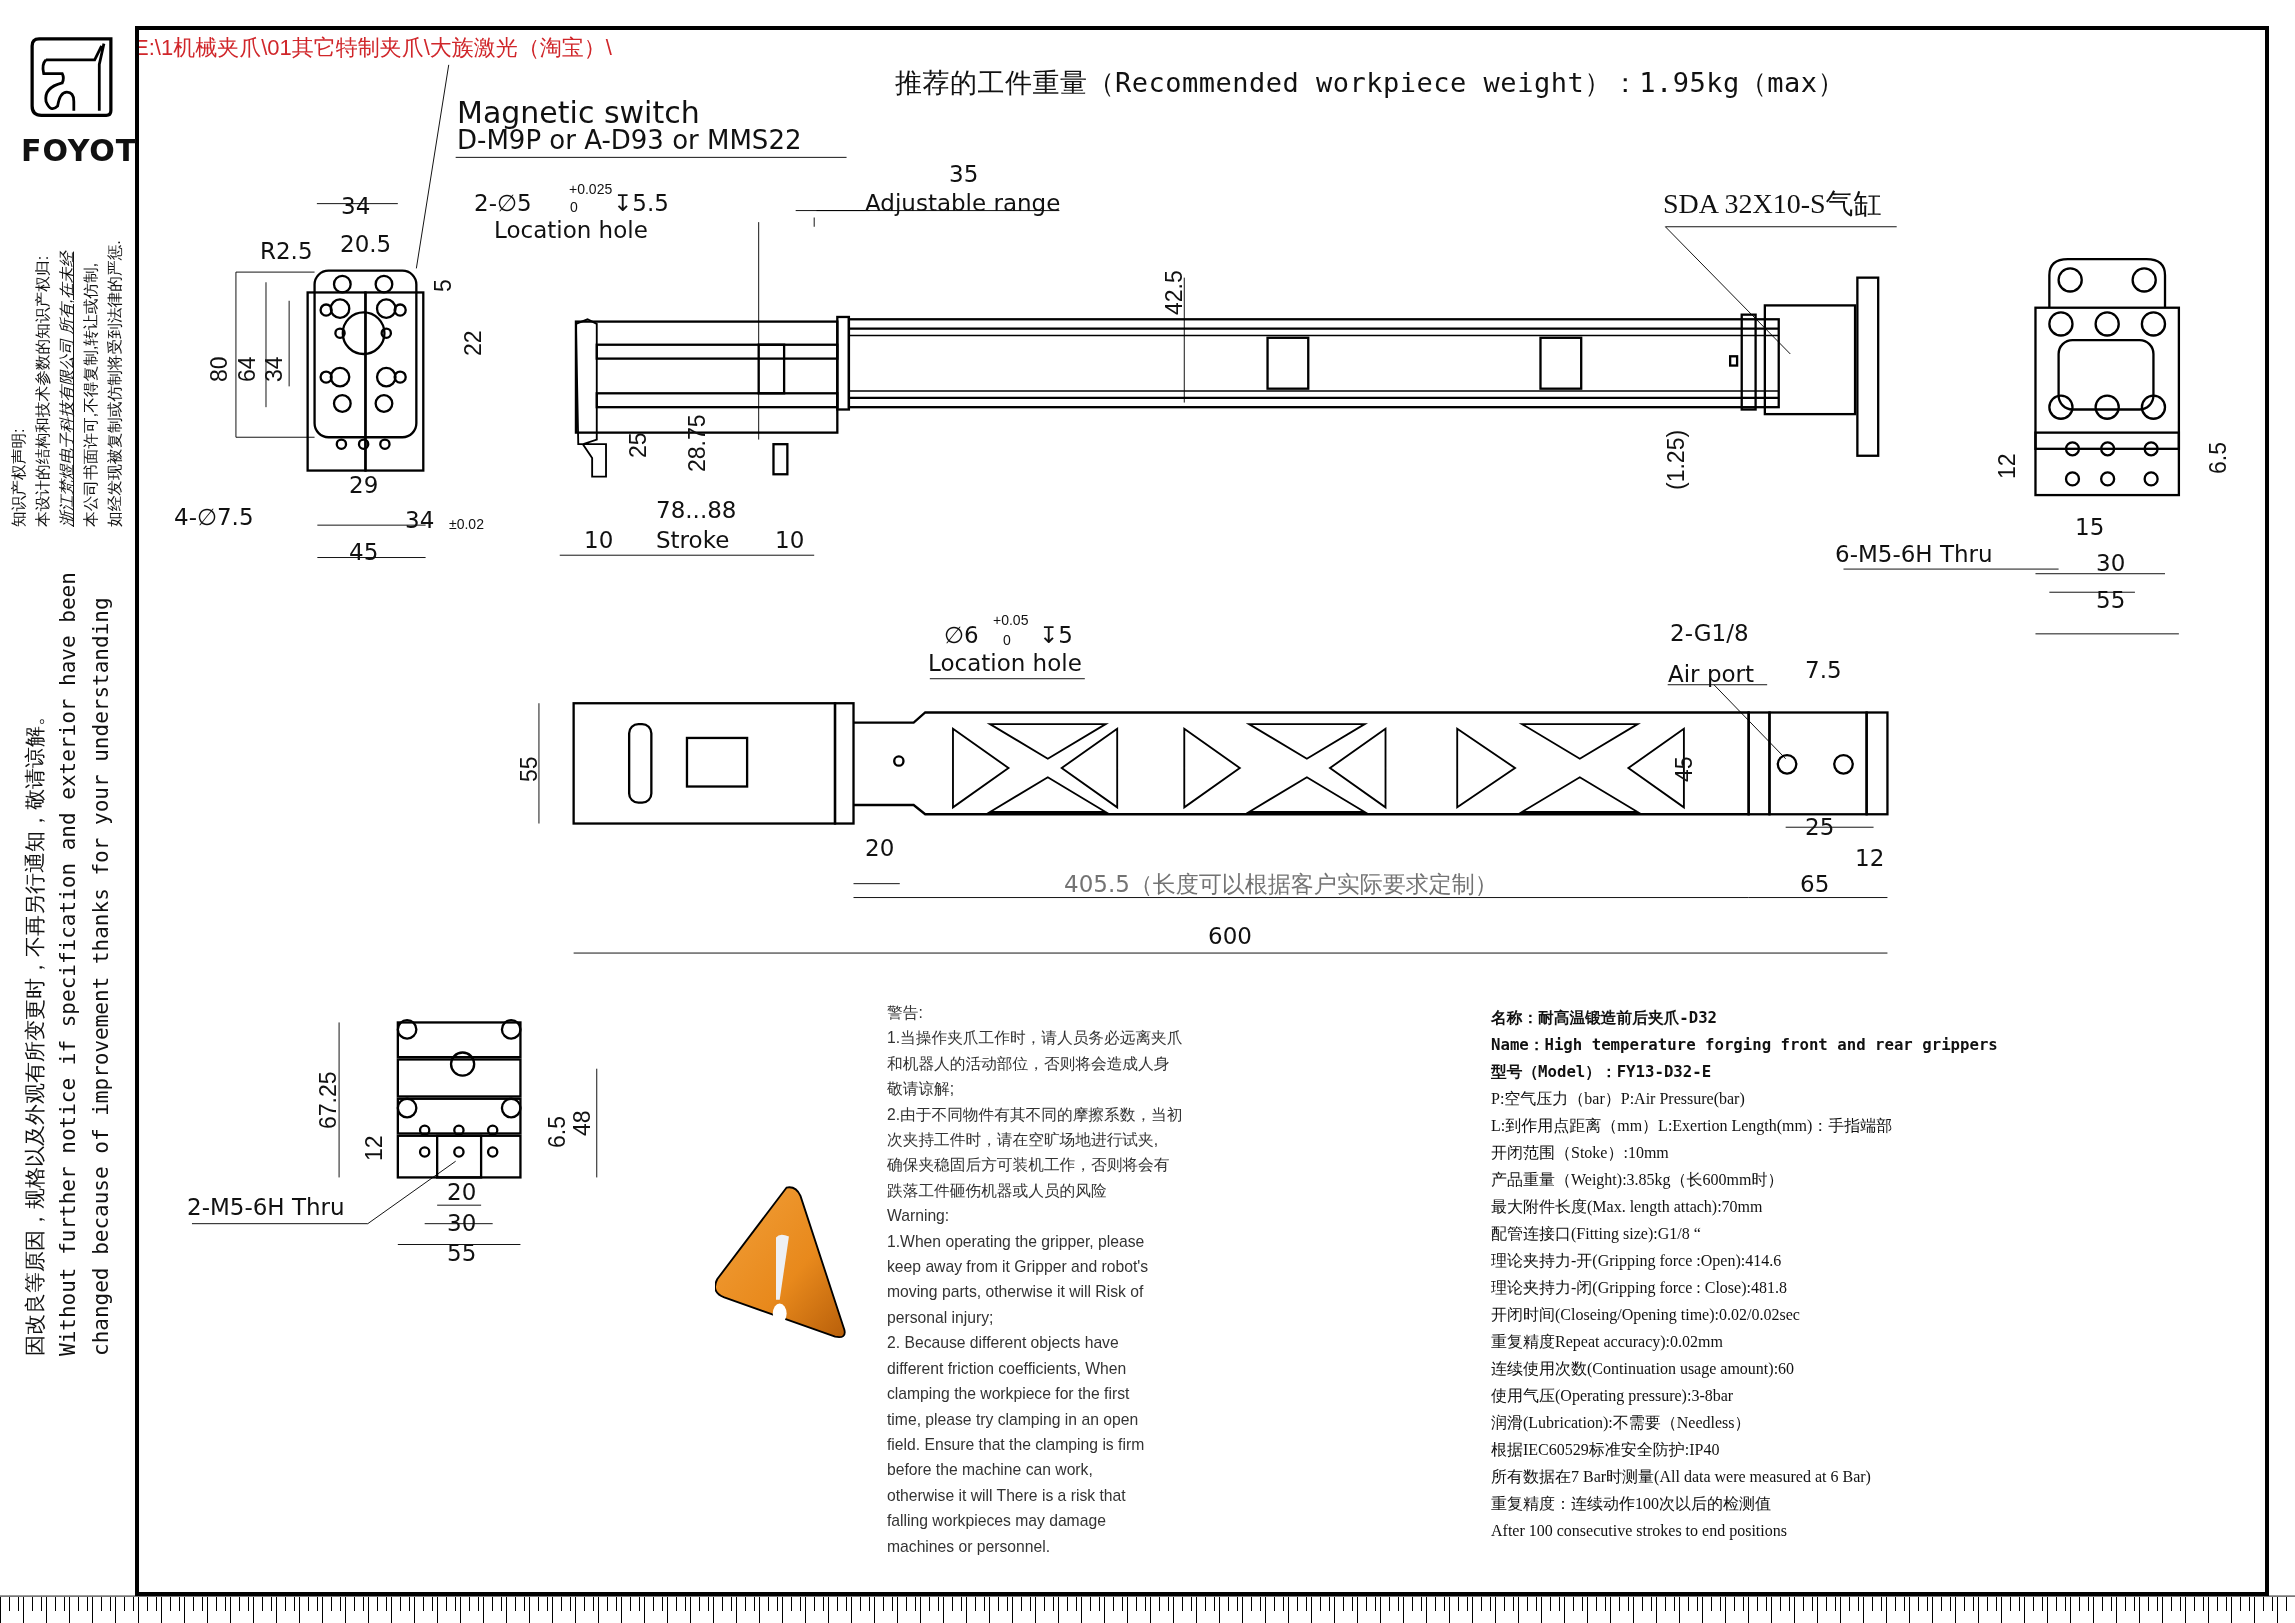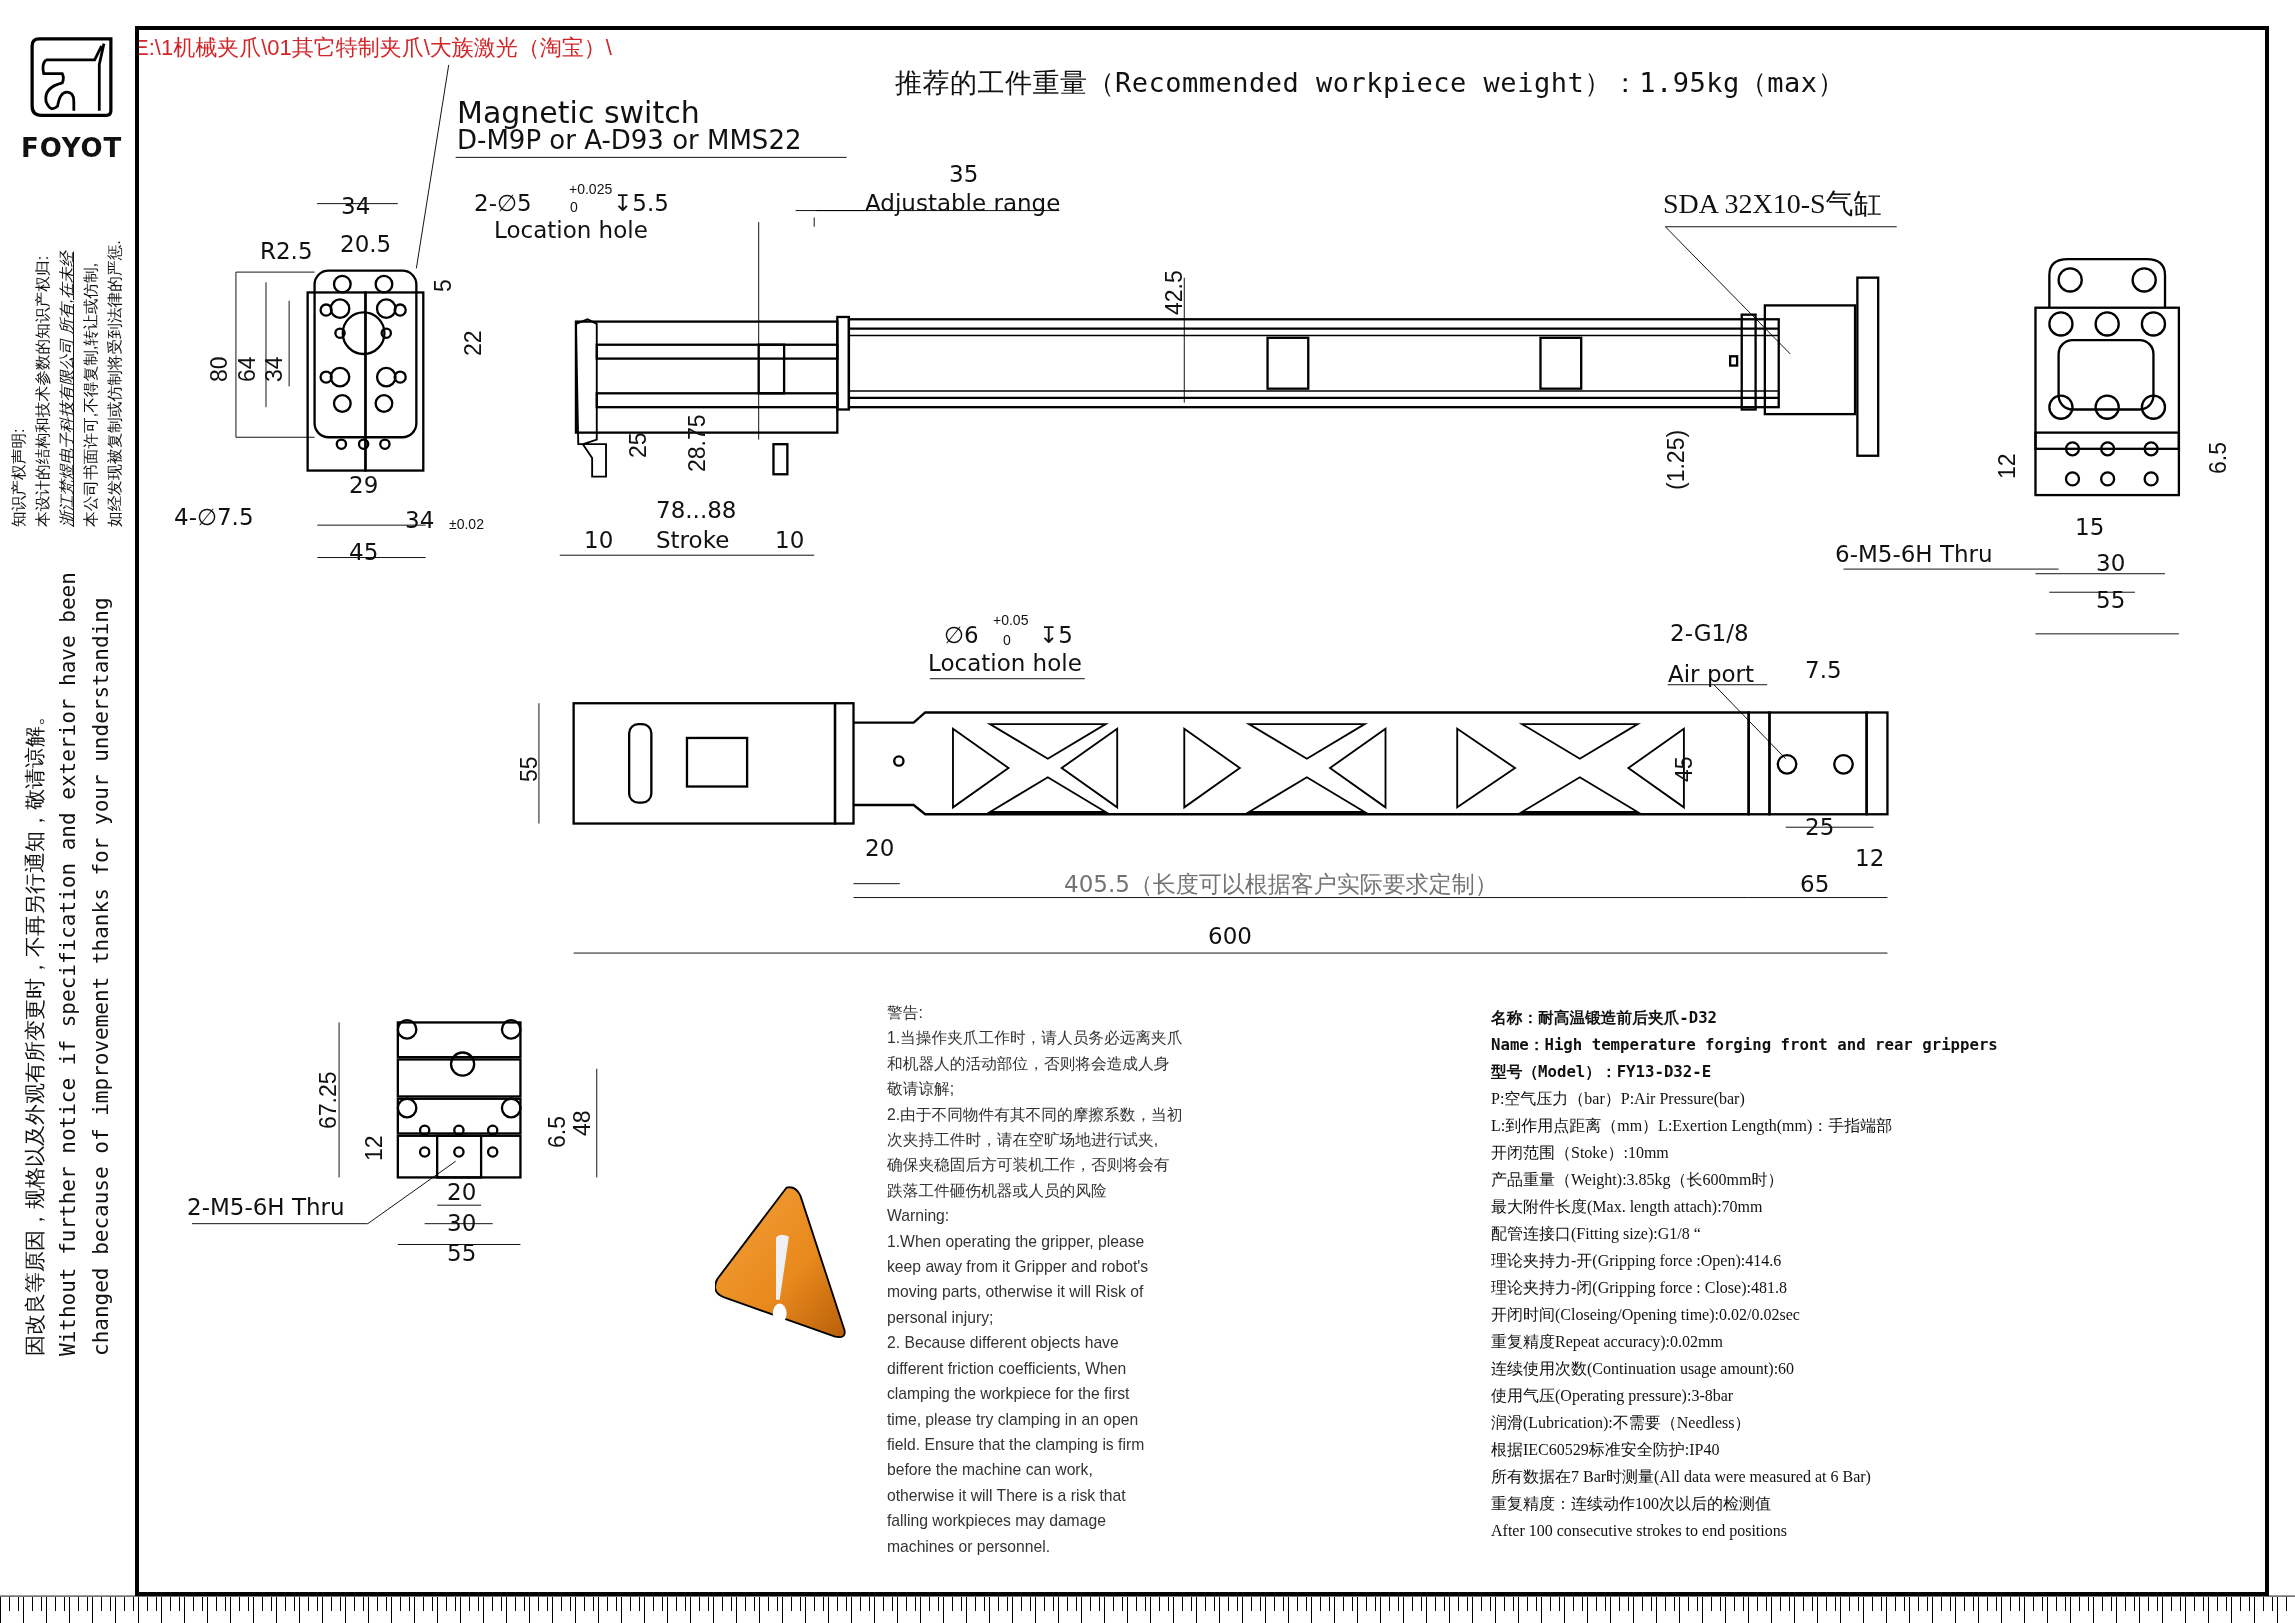--- a/index.html
+++ b/index.html
@@ -1,21 +1,21 @@
 <!DOCTYPE html>
 <html style="font-size:7.4px"><head>
 <meta charset="utf-8">
 <style>
   html,body{margin:0;padding:0;background:#fff;}
   body{width:2295px;height:1623px;position:relative;overflow:hidden;font-family:"Liberation Sans","DejaVu Sans",sans-serif;color:#111;}
   .abs{position:absolute;}
   .path-label{left:134px;top:0.9px;font-size:22px;color:#d0262a;white-space:nowrap;margin-top:32px;}
   .frame{left:135px;top:26px;width:2134px;height:1570px;border:4.6px solid #000;box-sizing:border-box;}
   .logo{left:25.4px;top:32px;width:93px;height:88px;}
-  .logo-text{left:21px;top:133px;font-size:26px;font-weight:bold;letter-spacing:0.9px;font-family:"DejaVu Sans",sans-serif;text-align:center;}
+  .logo-text{left:21px;top:133px;font-size:30px;font-weight:bold;letter-spacing:0.9px;font-family:"DejaVu Sans",sans-serif;text-align:center;}
   .vert{transform-origin:0 0;transform:rotate(-90deg);white-space:nowrap;}
   .ip-block{left:6.5px;top:527px;font-size:15.7px;line-height:24px;}
   .notice-block{left:19.4px;top:1356px;font-size:21px;line-height:33px;font-family:"DejaVu Sans Mono",monospace;}
   .title{left:895px;top:65px;font-size:27px;white-space:nowrap;font-family:"DejaVu Sans Mono","Liberation Mono",monospace;letter-spacing:0.5px;}
   .dim{font-size:23px;white-space:nowrap;font-family:"DejaVu Sans",sans-serif;}
   .dim-sm{font-size:14px;white-space:nowrap;}
   .dim-v{transform-origin:0 0;transform:rotate(-90deg);font-size:23px;white-space:nowrap;}
   .warn{left:887px;top:1000px;width:352px;font-size:15.7px;line-height:25.4px;color:#333;}
   .warn div{white-space:nowrap;}
   .specs{left:1491px;top:1004px;font-size:16px;line-height:27px;font-family:"Liberation Serif","DejaVu Serif",serif;white-space:nowrap;}

